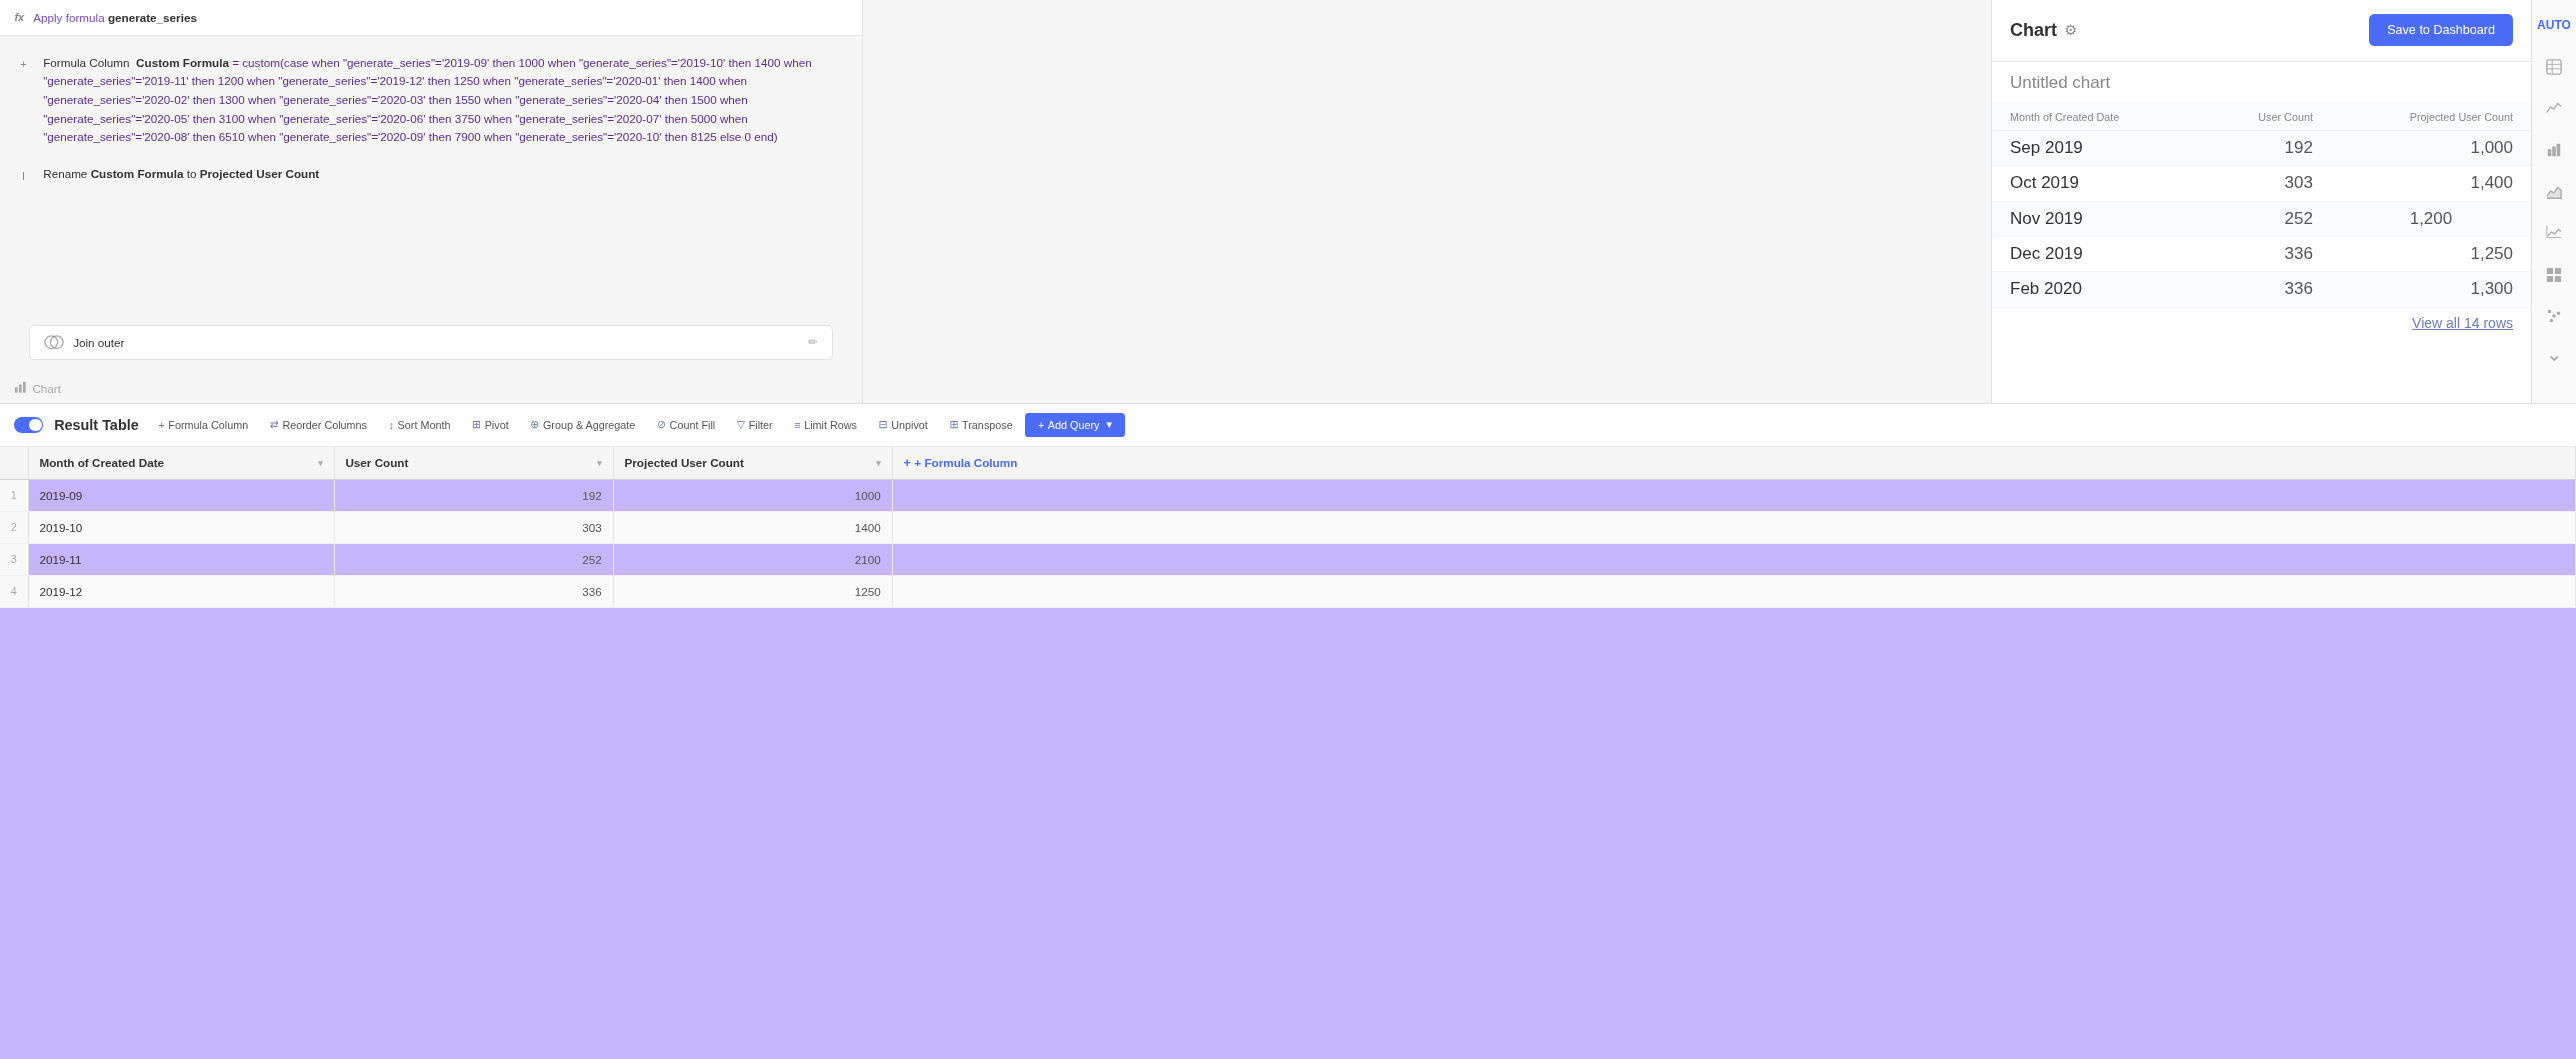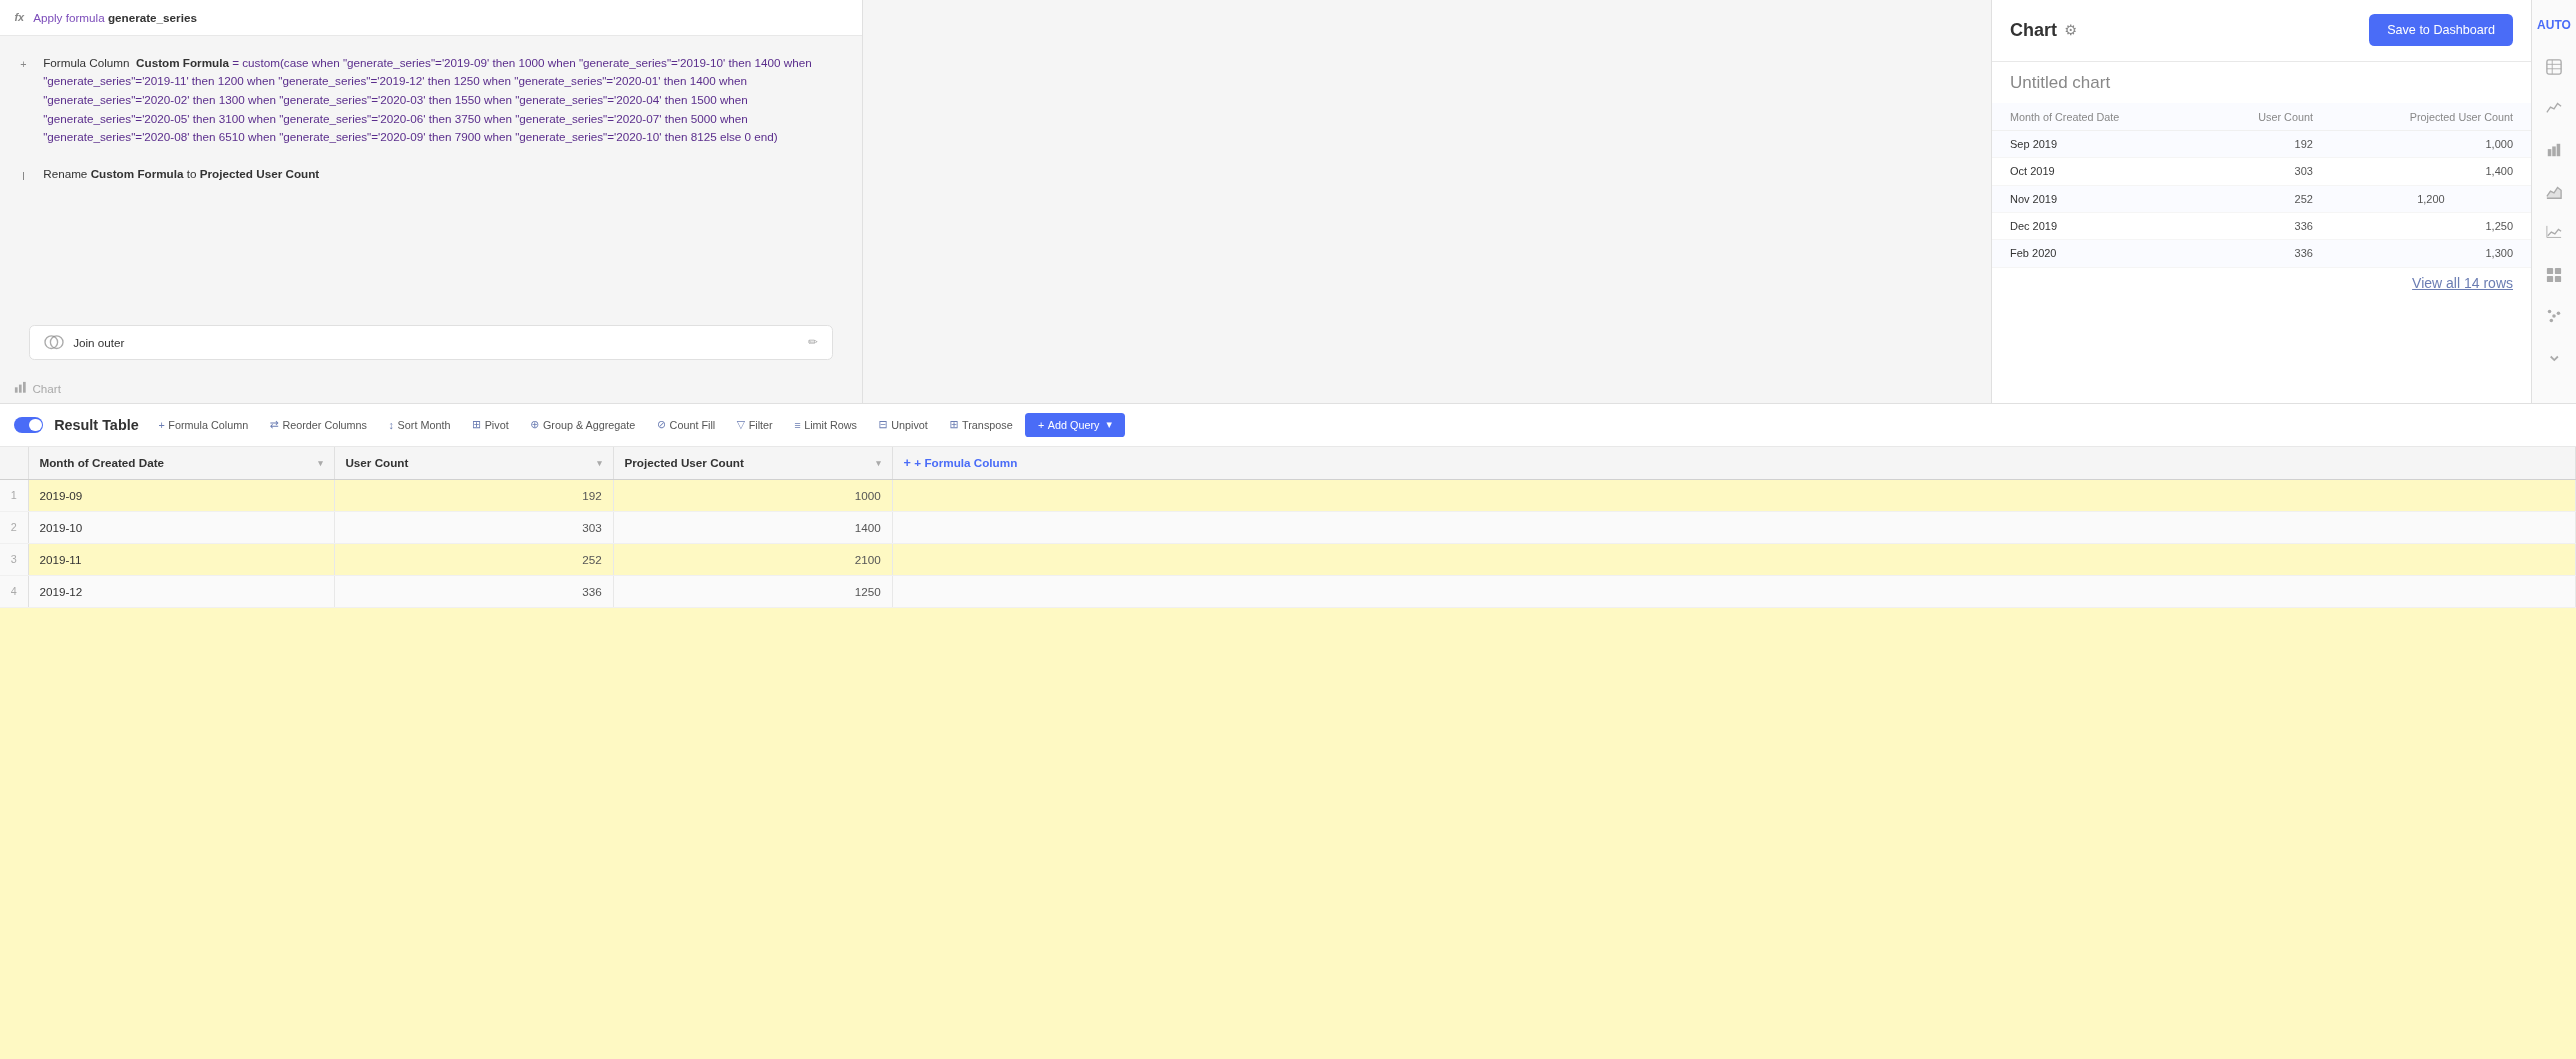--- a/index.html
+++ b/index.html
@@ -31,32 +31,32 @@
     .chart-title-area { display: flex; align-items: center; gap: 7.2px; }
     .chart-title { font-size: 18px; font-weight: 600; color: #333; }
     .chart-gear-icon { color: #888; font-size: 14.4px; cursor: pointer; }
     .save-dashboard-btn { background: #4a6cf7; color: #fff; border: none; border-radius: 5.4px; padding: 9px 18px; font-size: 12.6px; font-weight: 500; cursor: pointer; }
 
     .chart-subtitle { padding: 10.8px 18px; color: #888; font-size: 17px; }
 
     .chart-table { width: 100%; border-collapse: collapse; }
     .chart-table th { padding: 7.2px 18px; text-align: left; color: #888; font-size: 10.8px; font-weight: 400; border-bottom: 0.9px solid #f0f0f0; }
     .chart-table th:nth-child(2), .chart-table th:nth-child(3) { text-align: right; }
-    .chart-table td { padding: 7.2px 18px; font-size: 11px; border-bottom: 0.9px solid #f5f5f5; color: #333; }
+    .chart-table td { padding: 7.2px 18px; font-size: 17px; border-bottom: 0.9px solid #f5f5f5; color: #333; }
     .chart-table td:nth-child(2), .chart-table td:nth-child(3) { text-align: right; color: #555; }
     .chart-table tr:nth-child(odd) { background: #fafbff; }
     .chart-table tr:nth-child(even) { background: #fff; }
 
     .view-all-link { text-align: right; padding: 7.2px 18px; color: #888; font-size: 14px; cursor: pointer; }
     .view-all-link span { color: #6b7db3; text-decoration: underline; cursor: pointer; }
     .sidebar-icon { width: 29px; height: 29px; display: flex; align-items: center; justify-content: center; color: #aaa; font-size: 14.4px; cursor: pointer; border-radius: 3.6px; }
     .sidebar-icon.active { color: #4a6cf7; }
 
     
-    .bottom-panel { position: absolute; top: 403px; left: 0; right: 0; bottom: 0; display: flex; flex-direction: column; border-top: 1.8px solid #e0e0e0; background: #fef9c3; }
+    .bottom-panel { position: absolute; top: 403px; left: 0; right: 0; bottom: 0; display: flex; flex-direction: column; border-top: 1.8px solid #e0e0e0; background: #c4b5fd; }
 
     .result-toolbar { display: flex; align-items: center; gap: 3.6px; padding: 9px 14.4px; border-bottom: 0.9px solid #e8e8e8; background: #fff; flex-wrap: wrap; }
     .result-toolbar-toggle { display: flex; align-items: center; gap: 7.2px; margin-right: 7.2px; }
     .result-title { font-size: 14.4px; font-weight: 700; color: #333; margin-right: 7.2px; }
     .toolbar-btn { display: flex; align-items: center; gap: 3.6px; padding: 5.4px 9px; background: none; border: none; color: #555; font-size: 10.8px; cursor: pointer; border-radius: 3.6px; white-space: nowrap; }
     .toolbar-btn .btn-icon { font-size: 10.8px; color: #6b7db3; }
     .toolbar-btn.add-query { background: #4a6cf7; color: #fff; padding: 5.4px 12.6px; border-radius: 3.6px; }
     .toolbar-btn.add-query .btn-icon { color: #fff; }
 
     .data-table-wrapper { flex: 1; overflow: auto; }

